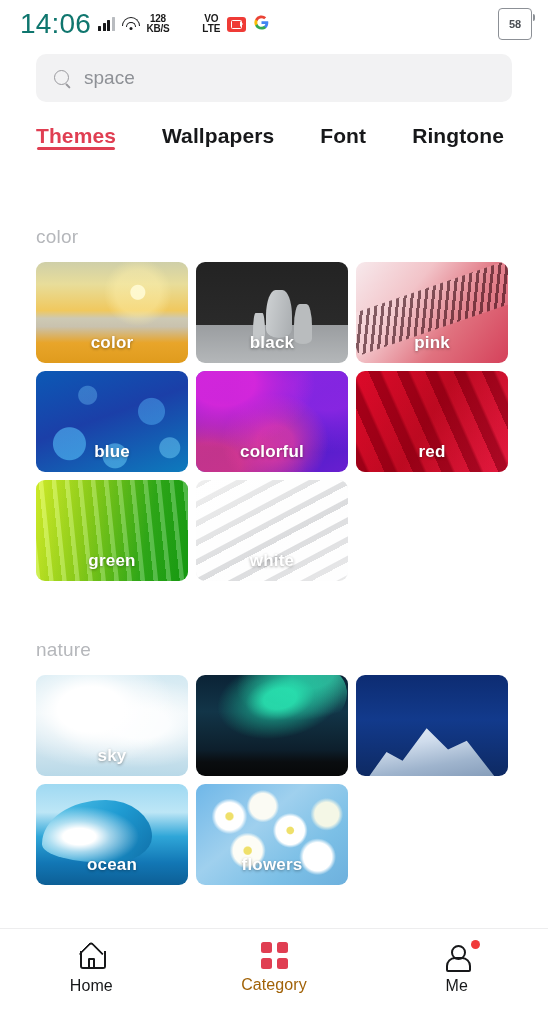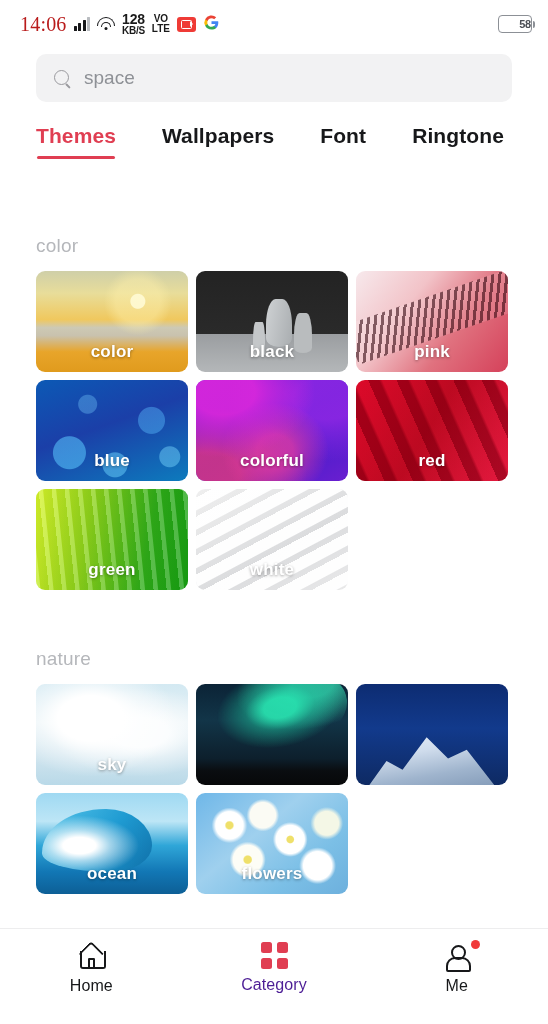--- a/index.html
+++ b/index.html
@@ -13,55 +13,55 @@
 
   
   .statusbar {
     height: 48px;
     display: flex;
     align-items: center;
     padding: 0 16px 0 20px;
     color: #1a1a1a;
   }
   .sb-left { display: flex; align-items: center; gap: 7px; }
-  .sb-time { font-size: 20px; font-weight: 400; letter-spacing: .2px; color:#b91c1c;font-family:Liberation Serif, serif; }
+  .sb-time { font-size: 28px; font-weight: 400; letter-spacing: .2px; color:#0f766e; }
   .sig { display: flex; align-items: flex-end; gap: 1.5px; height: 14px; }
   .sig i { width: 3px; background: #17181a; border-radius: .5px; display:block;}
   .sig i:nth-child(1){ height: 5px; }
   .sig i:nth-child(2){ height: 8px; }
   .sig i:nth-child(3){ height: 11px; }
   .sig i:nth-child(4){ height: 14px; background:#b9bcc0; }
   .wifi { width: 18px; height: 14px; position: relative; }
   .wifi span { position:absolute; left:50%; transform:translateX(-50%); border:1.8px solid #17181a;
                border-bottom:none; border-radius: 20px 20px 0 0; }
   .wifi .w1 { width:18px; height:9px;  top:0; }
   .wifi .w2 { width:10px; height:5.5px; top:4.5px; }
   .wifi .w3 { width:3px; height:3px; top:10px; border:none; background:#17181a; border-radius:50%; }
   .netspeed { line-height: 1; text-align: center; font-weight: 700; }
-  .netspeed b { display:block; font-size: 14px; letter-spacing:-.2px;}
+  .netspeed b { display:block; font-size: 10px; letter-spacing:-.2px;}
   .netspeed s { display:block; font-size: 10px; text-decoration: none; letter-spacing:-.3px;}
-  .volte { line-height: 1; text-align: center; font-weight: 700; }
+  .volte { line-height: 1; text-align: center; font-weight: 700; margin-left: 26px; }
   .volte b { display:block; font-size: 10px; }
   .volte s { display:block; font-size: 10px; text-decoration:none; }
   .recicon {
     width: 19px; height: 15px; background: #ef3b36; border-radius: 3px;
     position: relative; display:flex; align-items:center; justify-content:center;
   }
   .recicon::before{
     content:""; width:9px; height:7px; border:1.4px solid #fff; border-radius:1.5px;
   }
   .recicon::after{
     content:""; position:absolute; right:3.2px; width:0; height:0;
     border-top:3px solid transparent; border-bottom:3px solid transparent; border-left:3.5px solid #fff;
   }
   .gicon { font-size: 17px; font-weight: 700; line-height:1; }
   .sb-right { margin-left: auto; display:flex; align-items:center; }
   .battery {
-    width: 34px; height: 18px; border: 1.6px solid #8c9096; border-radius: 4px;
-    display:flex; align-items:center; justify-content:flex-end; position: relative;
+    width: 34px; height: 32px; border: 1.6px solid #8c9096; border-radius: 4px;
+    display:flex; align-items:center; justify-content:center; position: relative;
   }
   .battery span { font-size: 11px; color:#4a4e54; font-weight:600; letter-spacing:-.2px;}
   .battery::after{
     content:""; position:absolute; right:-4px; top:5px; width:2.4px; height:7px;
     background:#8c9096; border-radius:0 2px 2px 0;
   }
 
   
   .searchwrap { padding: 6px 36px 0 36px; }
   .searchbar {
@@ -80,21 +80,21 @@
   .searchbar input {
     border:none; outline:none; background:transparent; font-size: 19px;
     font-family: "Liberation Sans", sans-serif; color:#000000; width:100%;
   }
   .searchbar input::placeholder { color:#8e9196; }
 
   
   .tabs { display: flex; align-items: flex-start; padding: 22px 36px 0 36px; gap: 0; }
   .tab {
     font-size: 21px; font-weight: 700; color: #17181a;
-    padding-bottom: 11px; position: relative; letter-spacing:.1px;text-align:right;
+    padding-bottom: 2px; position: relative; letter-spacing:.1px;text-align:right;
   }
   .tab + .tab { margin-left: 46px; }
   .tab.active { color: #e03e52; }
   .tab.active::after {
     content:""; position:absolute; left:1px; right:1px; bottom:0;
     height: 3px; background: #e03e52; border-radius: 2px;
   }
 
   
   .content { padding: 0 36px; }
@@ -205,21 +205,21 @@
   .bottomnav {
     position: absolute; left:0; right:0; bottom:4px; height: 92px;
     background: #ffffff; border-top: 1px solid #ededee;
     display: flex; align-items: flex-start; padding-top: 13px;
   }
   .navitem {
     flex: 1; display:flex; flex-direction: column; align-items:center; gap: 7px;
     position: relative;
   }
   .navitem .lbl { font-size: 16px; color: #17181a; letter-spacing:.1px;}
-  .navitem.active .lbl { color: #4c1d95; }
+  .navitem.active .lbl { color: #a16207; }
   .ico { width: 28px; height: 28px; position: relative; }
 
   
   .ico-home::before{
     content:""; position:absolute; left:3px; top:9px; width:22px; height:16px;
     border:2px solid #17181a; border-top:none; border-radius: 0 0 3px 3px;
   }
   .ico-home::after{
     content:""; position:absolute; left:4.2px; top:3.4px; width:15.5px; height:15.5px;
     border-top:2px solid #17181a; border-right:2px solid #17181a;

